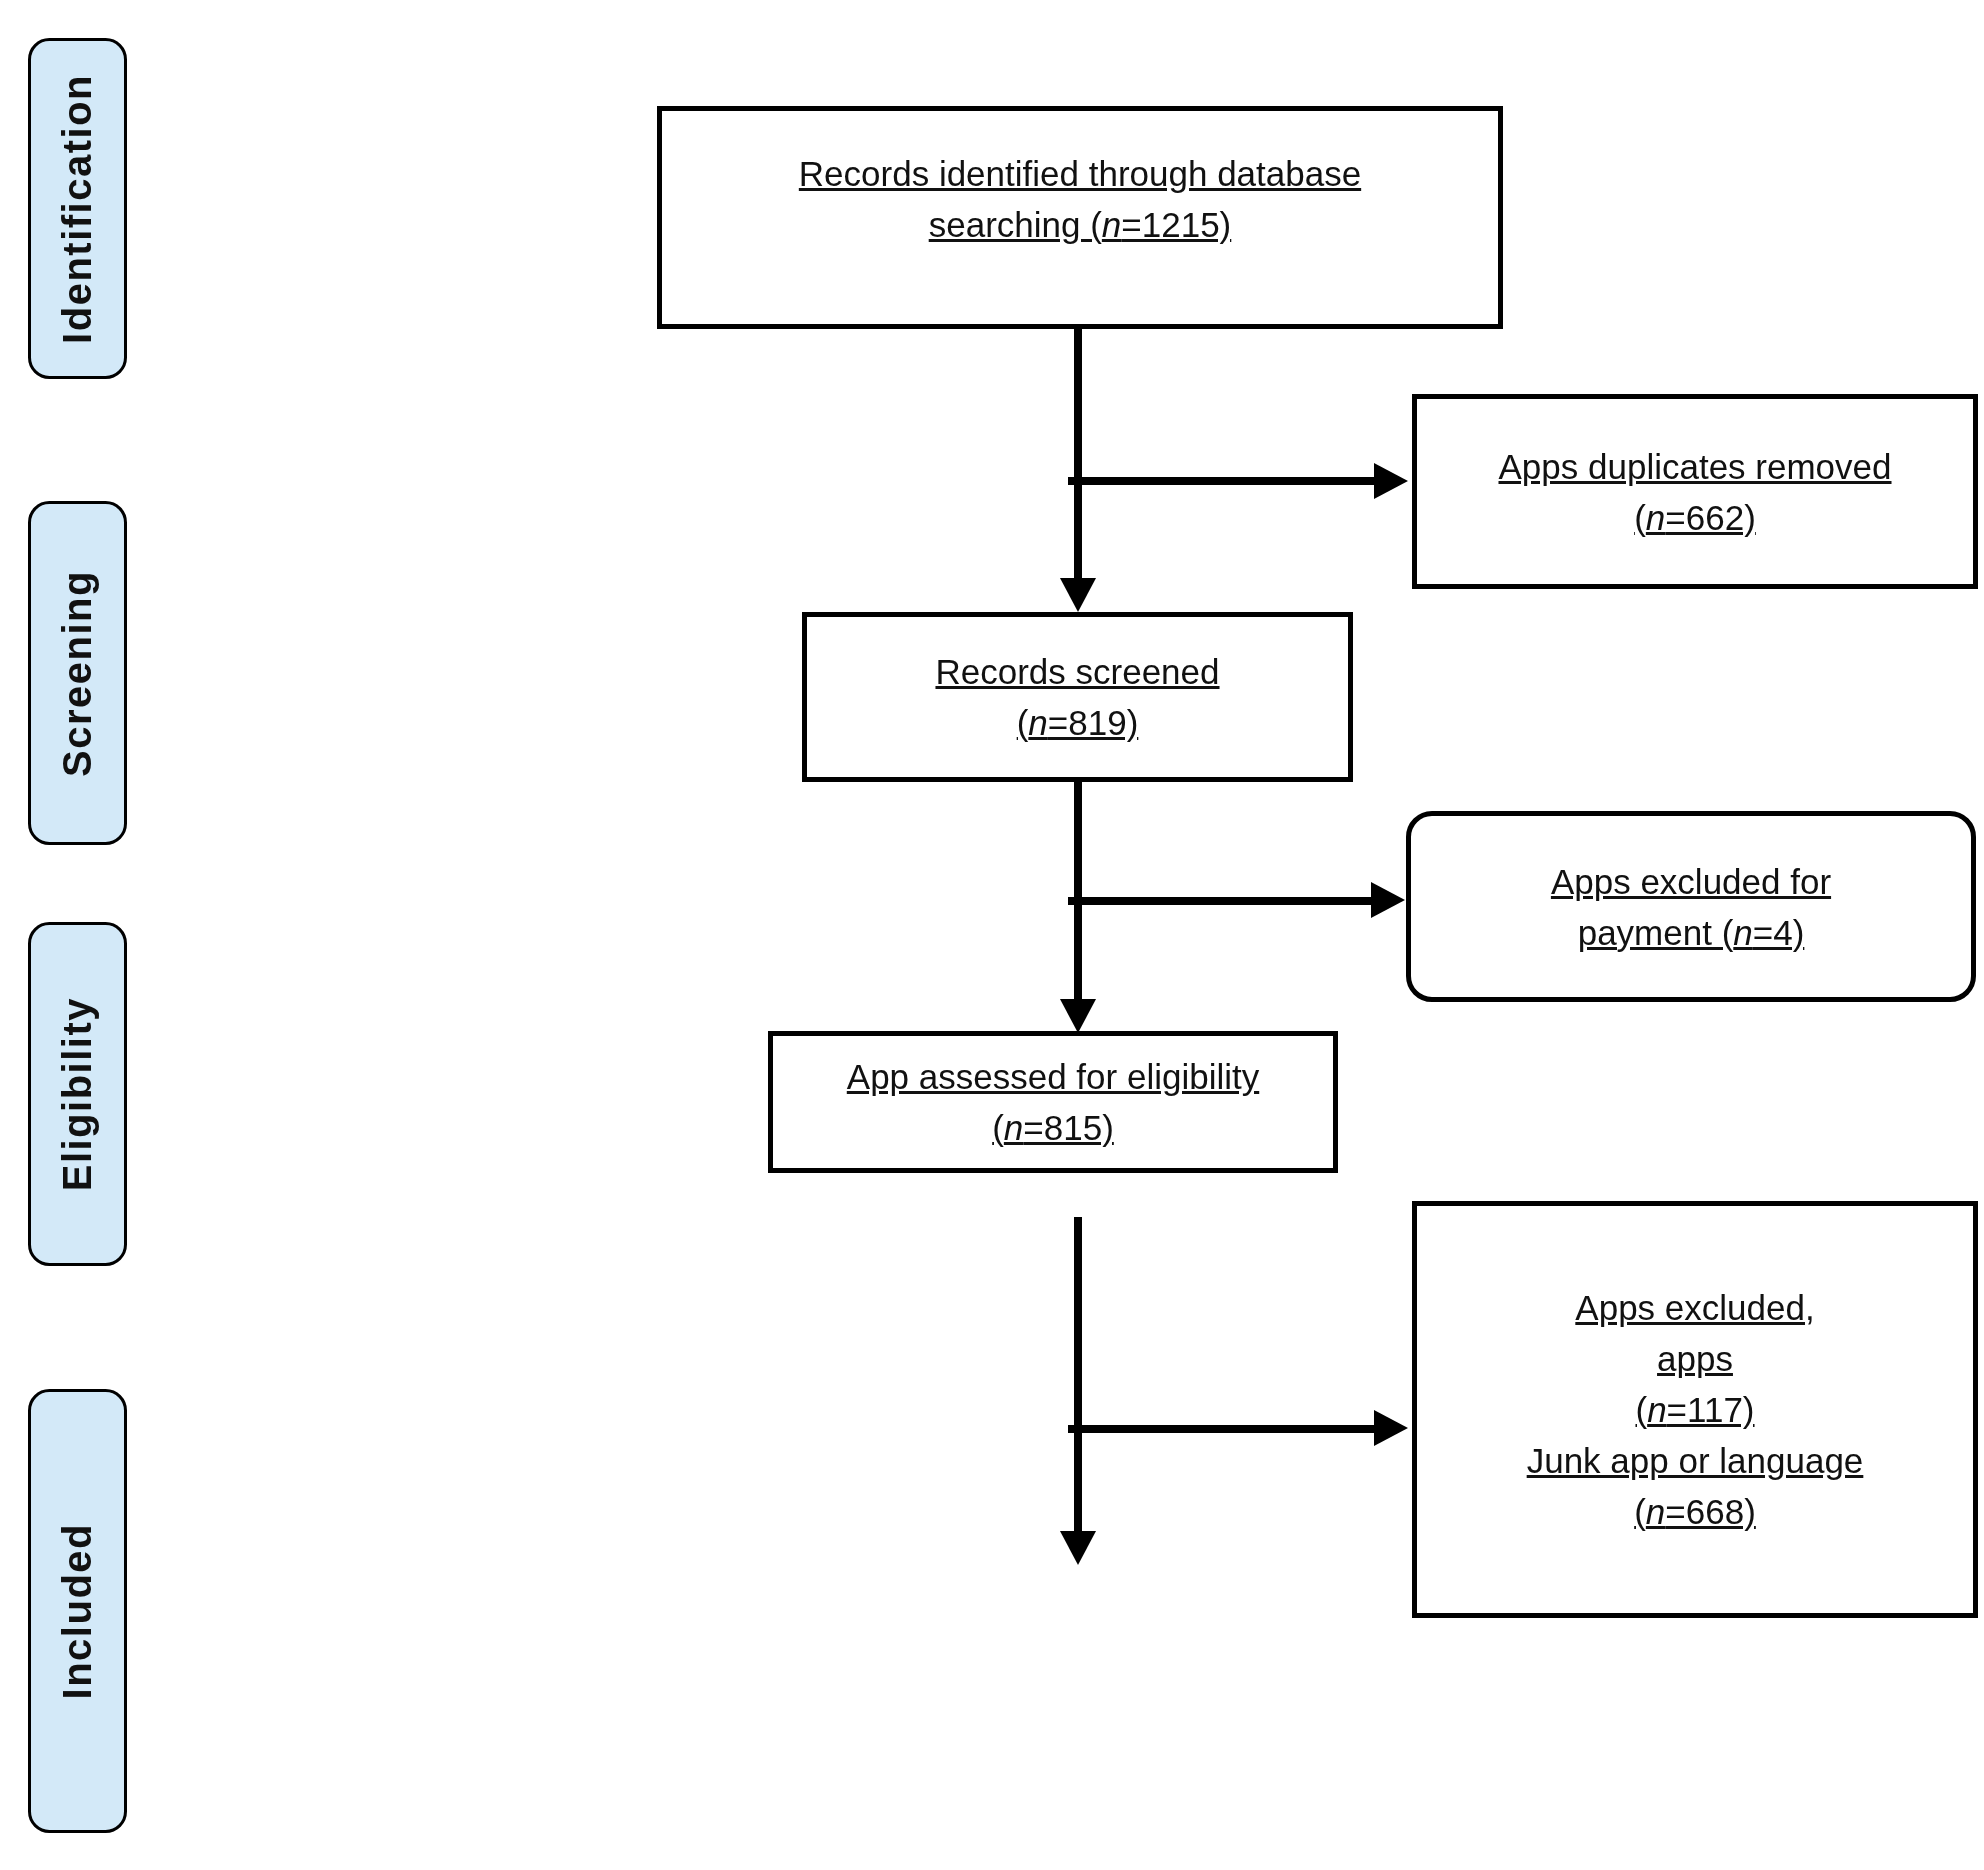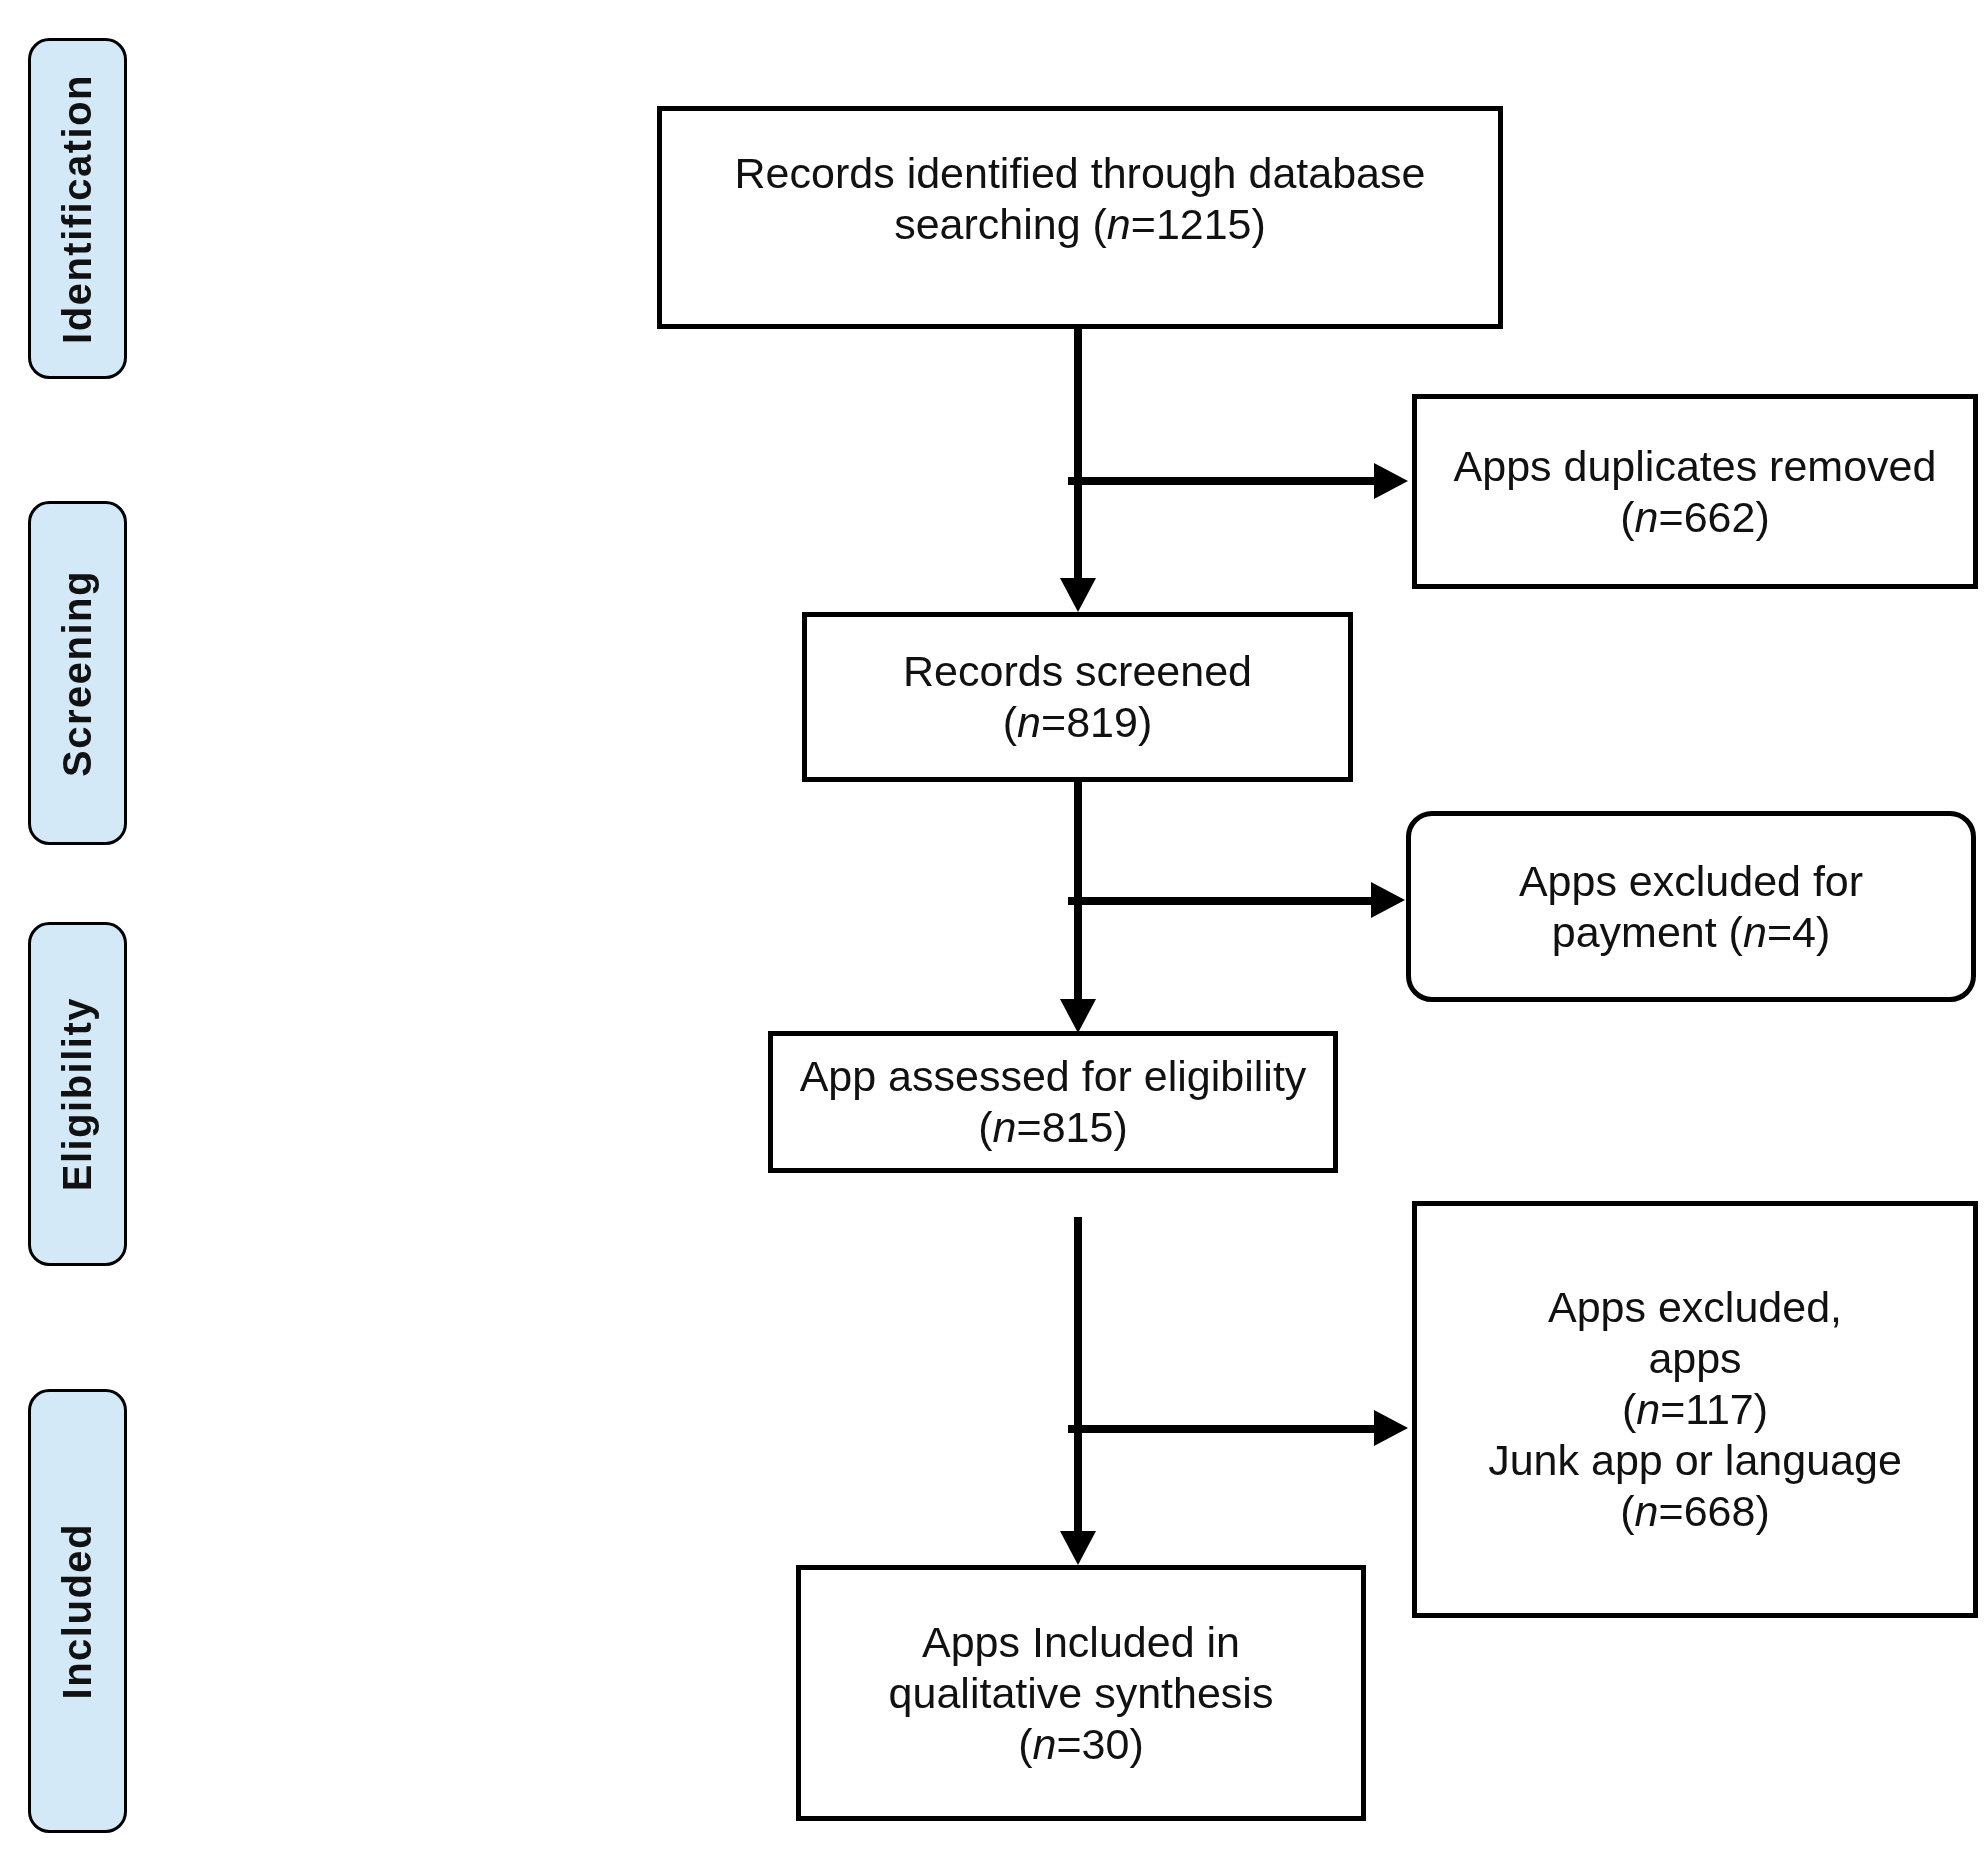--- a/index.html
+++ b/index.html
@@ -25,21 +25,21 @@
   .stage-identification{top:38px;height:341px;}
   .stage-screening{top:501px;height:344px;}
   .stage-eligibility{top:922px;height:344px;}
   .stage-included{top:1389px;height:444px;}
 
   
   .fbox{
     position:absolute;background:#ffffff;border:5.4px solid #000;
     box-sizing:border-box;
     display:flex;flex-direction:column;align-items:center;justify-content:center;
-    text-align:center;font-size:43px;line-height:51px;color:#111;
+    text-align:center;font-size:35px;line-height:51px;color:#111;text-decoration:underline;
   }
   .tline{white-space:nowrap;}
   .it{font-style:italic;}
 
   .box-identified{left:657px;top:106px;width:846px;height:223px;justify-content:flex-start;padding-top:37px;}
   .box-screened{left:802px;top:612px;width:551px;height:170px;text-align:center;}
   .box-assessed{left:768px;top:1031px;width:570px;height:142px;}
   .box-included{left:796px;top:1565px;width:570px;height:256px;}
   .box-duplicates{left:1412px;top:394px;width:566px;height:195px;}
   .box-payment{left:1406px;top:811px;width:570px;height:191px;border-radius:26px;}
@@ -98,25 +98,20 @@
   <div class="fbox box-screened">
     <div class="tline"><span>Records screened</span><span class="it"></span><span></span></div>
     <div class="tline"><span>(</span><span class="it">n</span><span>=819)</span></div>
   </div>
 
   <div class="fbox box-assessed">
     <div class="tline"><span>App assessed for eligibility</span><span class="it"></span><span></span></div>
     <div class="tline"><span>(</span><span class="it">n</span><span>=815)</span></div>
   </div>
 
-  <div class="fbox box-included">
-    <div class="tline"><span>Apps Included in</span><span class="it"></span><span></span></div>
-    <div class="tline"><span>qualitative synthesis</span><span class="it"></span><span></span></div>
-    <div class="tline"><span>(</span><span class="it">n</span><span>=30)</span></div>
-  </div>
 
   <div class="fbox box-duplicates">
     <div class="tline"><span>Apps duplicates removed</span><span class="it"></span><span></span></div>
     <div class="tline"><span>(</span><span class="it">n</span><span>=662)</span></div>
   </div>
 
   <div class="fbox box-payment">
     <div class="tline"><span>Apps excluded for</span><span class="it"></span><span></span></div>
     <div class="tline"><span>payment (</span><span class="it">n</span><span>=4)</span></div>
   </div>

